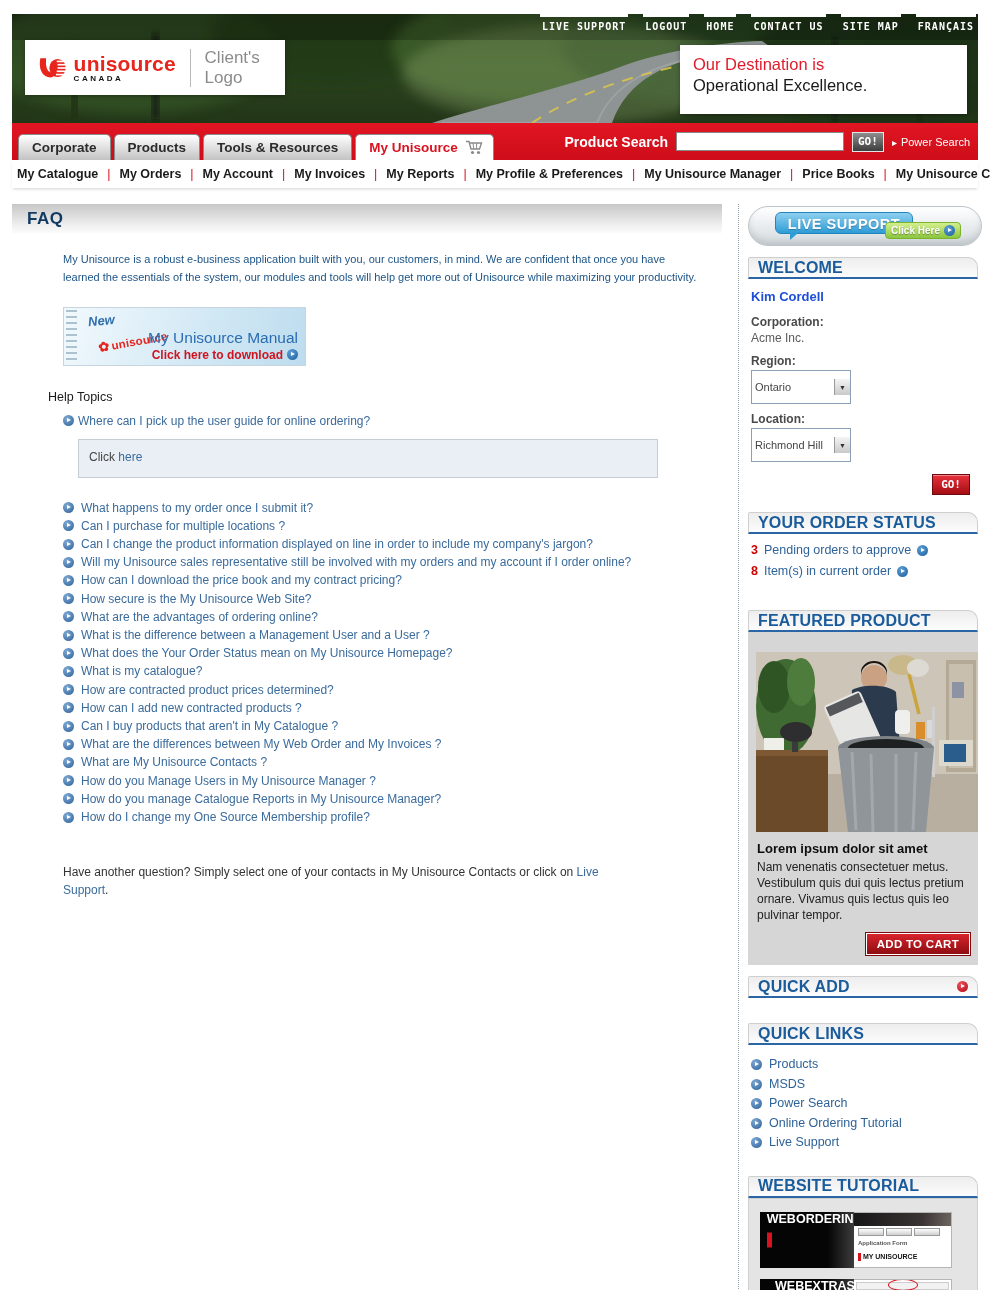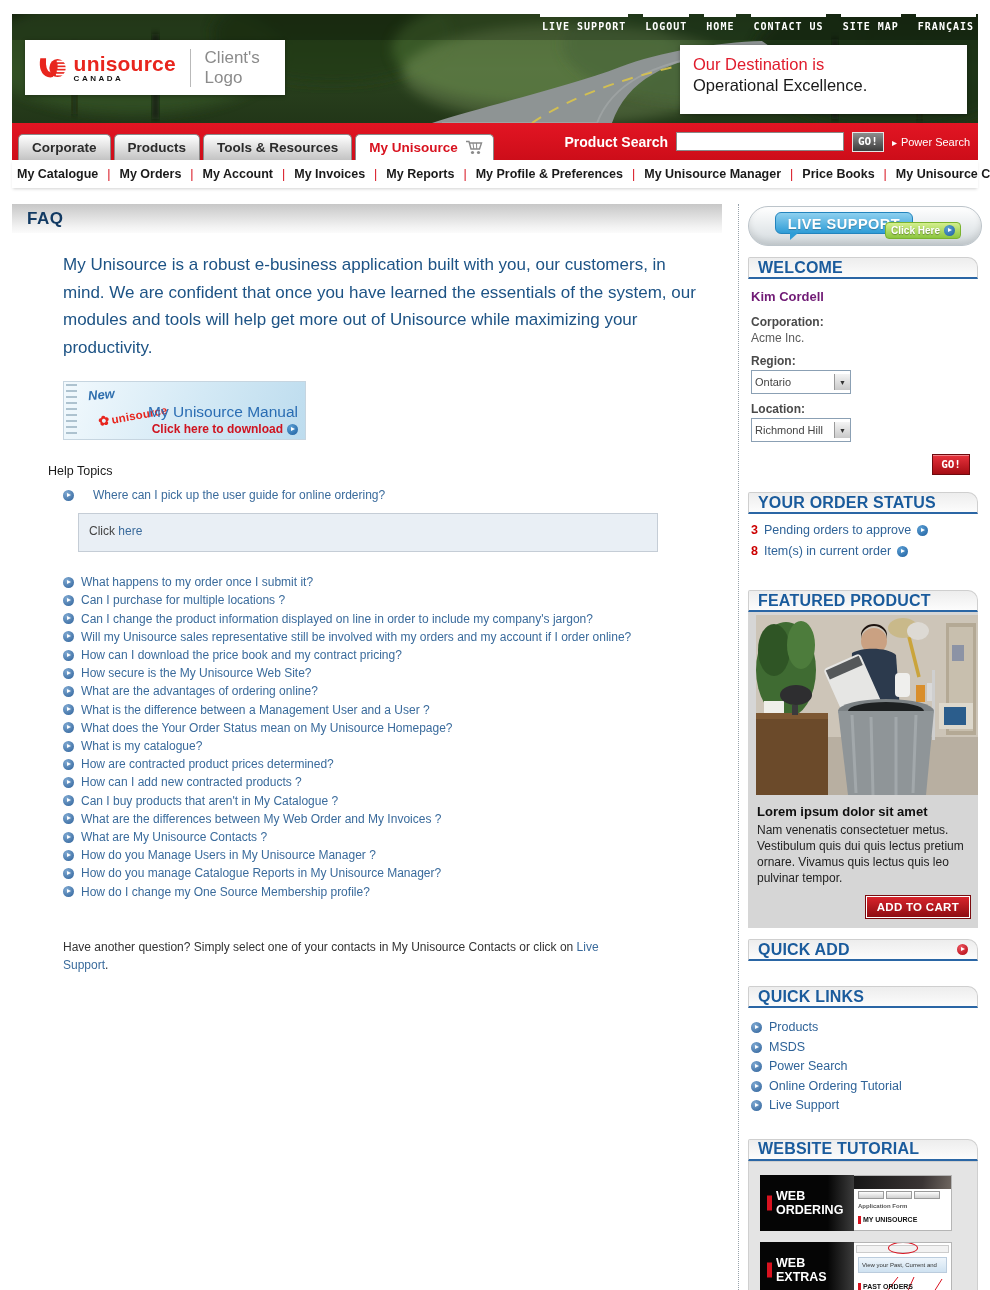--- a/index.html
+++ b/index.html
@@ -47,34 +47,34 @@
   .snav-sep { color:#d8121f; font-weight:normal; }
 
   
   .content { margin:0 12px; display:flex; align-items:stretch; padding-top:16px; min-height:1052px; }
   .main { flex:1; padding-right:8px; }
   .sidebar { width:240px; flex:none; border-left:1px dotted #98a2ab; padding-left:9px; margin-left:8px; }
 
   
   .faq-bar { height:29px; background:linear-gradient(#c7c7c7,#f3f3f3 80%,#fbfbfb); display:flex;
     align-items:center; padding-left:15px; font-size:17px; font-weight:bold; color:#123a63; letter-spacing:.5px; }
-  .intro { margin:18px 0 0 51px; width:634px; font-size:17px; line-height:1.62; color:#1d5385; }
+  .intro { margin:18px 0 0 51px; width:634px; font-size:11px; line-height:1.62; color:#1d5385; }
 
   .manual-banner { margin:20px 0 0 51px; width:243px; height:59px; border:1px solid #c6d5e0; position:relative;
     background:linear-gradient(110deg,#f2f9fd,#d3e9f5 55%,#bddcee); overflow:hidden; cursor:pointer; }
   .spiral { position:absolute; left:2px; top:2px; bottom:2px; width:11px;
     background:repeating-linear-gradient(180deg,#9db5c4 0 2px,rgba(255,255,255,0) 2px 6px); opacity:.8; }
   .mb-new { position:absolute; left:24px; top:5px; color:#2f6fae; font-weight:bold; font-style:italic; font-size:13px; transform:rotate(-6deg); }
   .mb-logo { position:absolute; left:34px; top:26px; color:#e8251d; font-weight:bold; font-size:11.5px; transform:rotate(-10deg); letter-spacing:.2px; }
   .mb-logo .mk { color:#e8251d; font-size:13px; font-weight:bold; margin-right:2px; }
   .mb-title { position:absolute; right:7px; top:21px; color:#2a6db3; font-size:15.5px; }
   .mb-cta { position:absolute; right:7px; top:40px; color:#cf1420; font-size:12px; font-weight:bold; display:flex; align-items:center; gap:4px;text-align:center; }
 
   .help-heading { margin:24px 0 8px 36px; font-size:12.5px; font-weight:normal; color:#1a1a1a; }
-  .q-row { margin-left:51px; display:flex; align-items:center; gap:19px; font-size:12px; color:#3a6b9c; line-height:18px; cursor:pointer; }
+  .q-row { margin-left:51px; display:flex; align-items:center; gap:4px; font-size:12px; color:#3a6b9c; line-height:18px; cursor:pointer; }
   .answer-box { margin:9px 0 0 66px; width:580px; background:#e9eff5; border:1px solid #c5cdd6;
     padding:10px 10px 13px; font-size:12px; color:#444; }
   .answer-box .lnk { color:#3a6b9c; cursor:pointer; }
   ul.questions { margin:21px 0 0 51px; list-style:none; }
   ul.questions li { display:flex; align-items:center; gap:7px; font-size:12px; color:#3a6b9c; line-height:18.2px; cursor:pointer; }
   .closing { margin:37px 0 0 51px; font-size:12px; color:#333; line-height:18px; width:540px; }
   .closing .lnk { color:#3a6b9c; cursor:pointer; }
 
   
   .bullet { display:inline-block; width:11px; height:11px; border-radius:50%; flex:none;
@@ -99,52 +99,52 @@
     border-left:4px solid #fff; border-top:2.5px solid transparent; border-bottom:2.5px solid transparent; }
   .circ-arrow.red { background:radial-gradient(circle at 35% 30%,#ef5560,#ae040e); }
 
   .sect { margin-top:11px; }
   .sect-h { height:22px; background:linear-gradient(#ededed,#fcfcfc); border:1px solid #cfcfcf;
     border-bottom:2px solid #2a66a5; border-radius:2px 10px 0 0; display:flex; align-items:center;
     padding:0 9px; font-size:16px; font-weight:bold; color:#1a5b9c; letter-spacing:.2px; }
   .sect-h .sp { flex:1; }
 
   .w-body { padding:10px 2px 2px 3px; }
-  .w-name { color:#701a75; font-weight:bold; font-size:13px; margin-bottom:11px; }
+  .w-name { color:#1d4ed8; font-weight:bold; font-size:13px; margin-bottom:11px; }
   .w-label { font-weight:bold; color:#4a4a4a; font-size:12px; margin-bottom:2px; }
   .w-value { color:#5a5a5a; font-size:12px; margin-bottom:9px; }
-  .fake-select { width:100px; height:24px; border:1px solid #8ba0b4; background:#fff; display:flex;
+  .fake-select { width:100px; height:34px; border:1px solid #8ba0b4; background:#fff; display:flex;
     align-items:center; font-size:11px; color:#444; margin-bottom:8px; cursor:pointer; }
   .fs-text { flex:1; padding-left:3px; white-space:nowrap; overflow:hidden; }
   .fs-btn { width:16px; height:16px; background:linear-gradient(#f4f4f4,#c9c9c9); border-left:1px solid #9a9a9a;
     display:flex; align-items:center; justify-content:center; font-size:7px; color:#333; }
   .go-red-row { text-align:right; margin:12px 6px 4px 0; }
   .go-red { background:linear-gradient(#e8323c,#a50d14); border:1px solid #6e0a0e; color:#fff; font-weight:bold;
     font-size:11px; padding:3px 8px; cursor:pointer; box-shadow:inset 0 1px 0 rgba(255,255,255,.4); font-family:"DejaVu Sans Mono",monospace; }
 
   .os-body { padding:9px 0 14px 3px; }
   .os-row { display:flex; align-items:center; gap:6px; margin-bottom:7px; font-size:12.5px; color:#2f6398; cursor:pointer; }
   .os-num { color:#cc0000; font-weight:bold; }
 
-  .feat-wrap { background:#d6d6d6; padding:3px 8px 10px; }
+  .feat-wrap { background:#d6d6d6; padding:20px 8px 10px; }
   .feat-img { width:222px; height:180px; display:block; background:#cdc5b8; }
   .feat-title { font-size:13px; font-weight:bold; color:#0e0e0e; margin:9px 1px 3px; }
   .feat-desc { font-size:12px; color:#222; line-height:16px; margin:0 1px; }
   .feat-btn-row { text-align:right; margin-top:10px; }
   .atc-btn { background:linear-gradient(#d8242c,#8e0d12); color:#fff; font-weight:bold; font-size:11.5px;
     padding:4px 10px; border:1px solid #fff; box-shadow:0 0 0 1px #7a0a0e; cursor:pointer; letter-spacing:.3px; }
 
   .qa-body { height:14px; }
   .ql-body { padding:10px 0 12px 3px; }
   .ql-row { display:flex; align-items:center; gap:7px; font-size:12.5px; color:#2f6398; line-height:19.5px; cursor:pointer; }
 
   .tut-wrap { background:#e4e4e4; border:1px solid #cfcfcf; padding:13px 11px 10px; }
   .tut-row { display:flex; margin-bottom:11px; }
   .tut-black { width:94px; height:56px; background:linear-gradient(90deg,#050505 72%,#3c3c3c);
-    color:#fff; display:flex; flex-direction:column; justify-content:center; padding-left:16px;
+    color:#fff; display:flex; justify-content:center; padding-left:16px;
     font-size:12.5px; font-weight:bold; line-height:14px; position:relative; cursor:pointer; }
   .tut-black::before { content:""; position:absolute; left:7px; top:50%; transform:translateY(-50%);
     width:5px; height:15px; background:#d8121f; }
   .tut-shot { width:98px; height:56px; background:#fff; border:1px solid #b5b5b5; border-left:none;
     position:relative; overflow:hidden; cursor:pointer; }
   .shot-top { position:absolute; top:0; left:0; right:0; height:13px; background:linear-gradient(100deg,#161616,#3a3434 70%,#6e6660); }
   .shot-tabs { position:absolute; top:15px; left:4px; display:flex; gap:2px; }
   .shot-tab { width:26px; height:8px; background:linear-gradient(#fdfdfd,#cfcfcf); border:1px solid #9a9a9a; }
   .shot-line { position:absolute; top:27px; left:4px; font-size:6px; color:#555; font-weight:bold; }
   .shot-red-label { position:absolute; left:4px; bottom:6px; display:flex; align-items:center; gap:2px;

